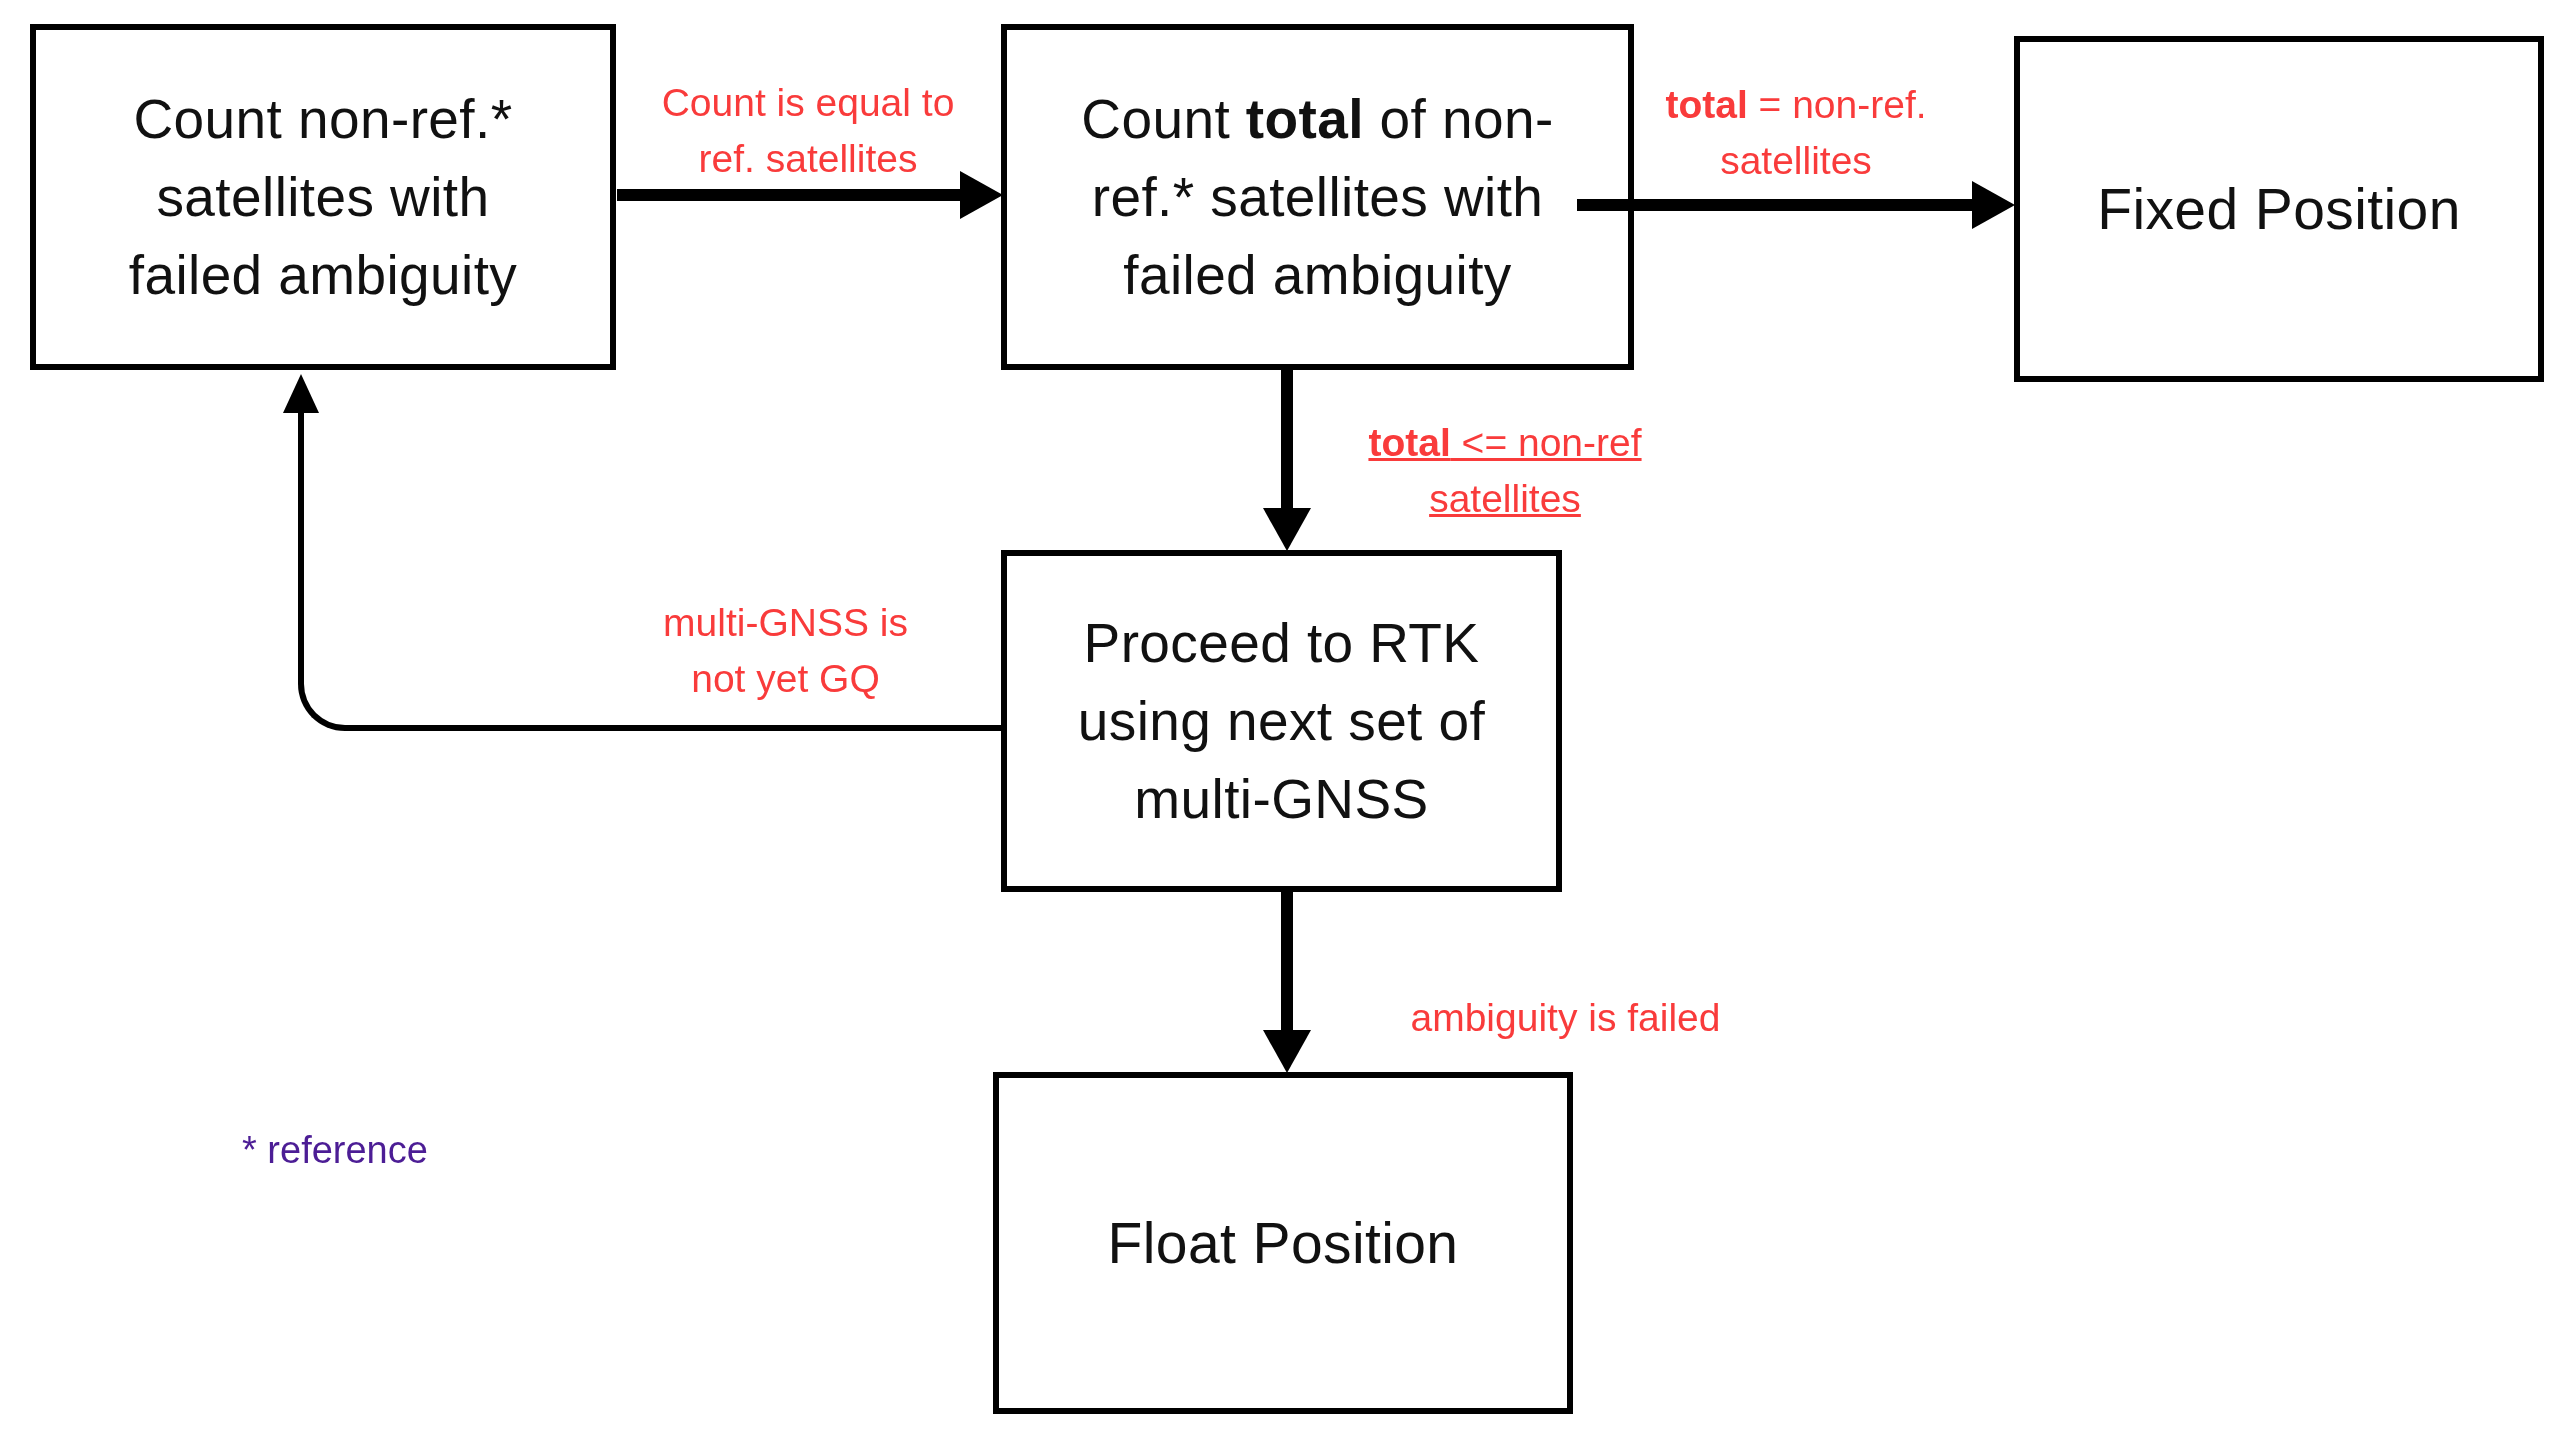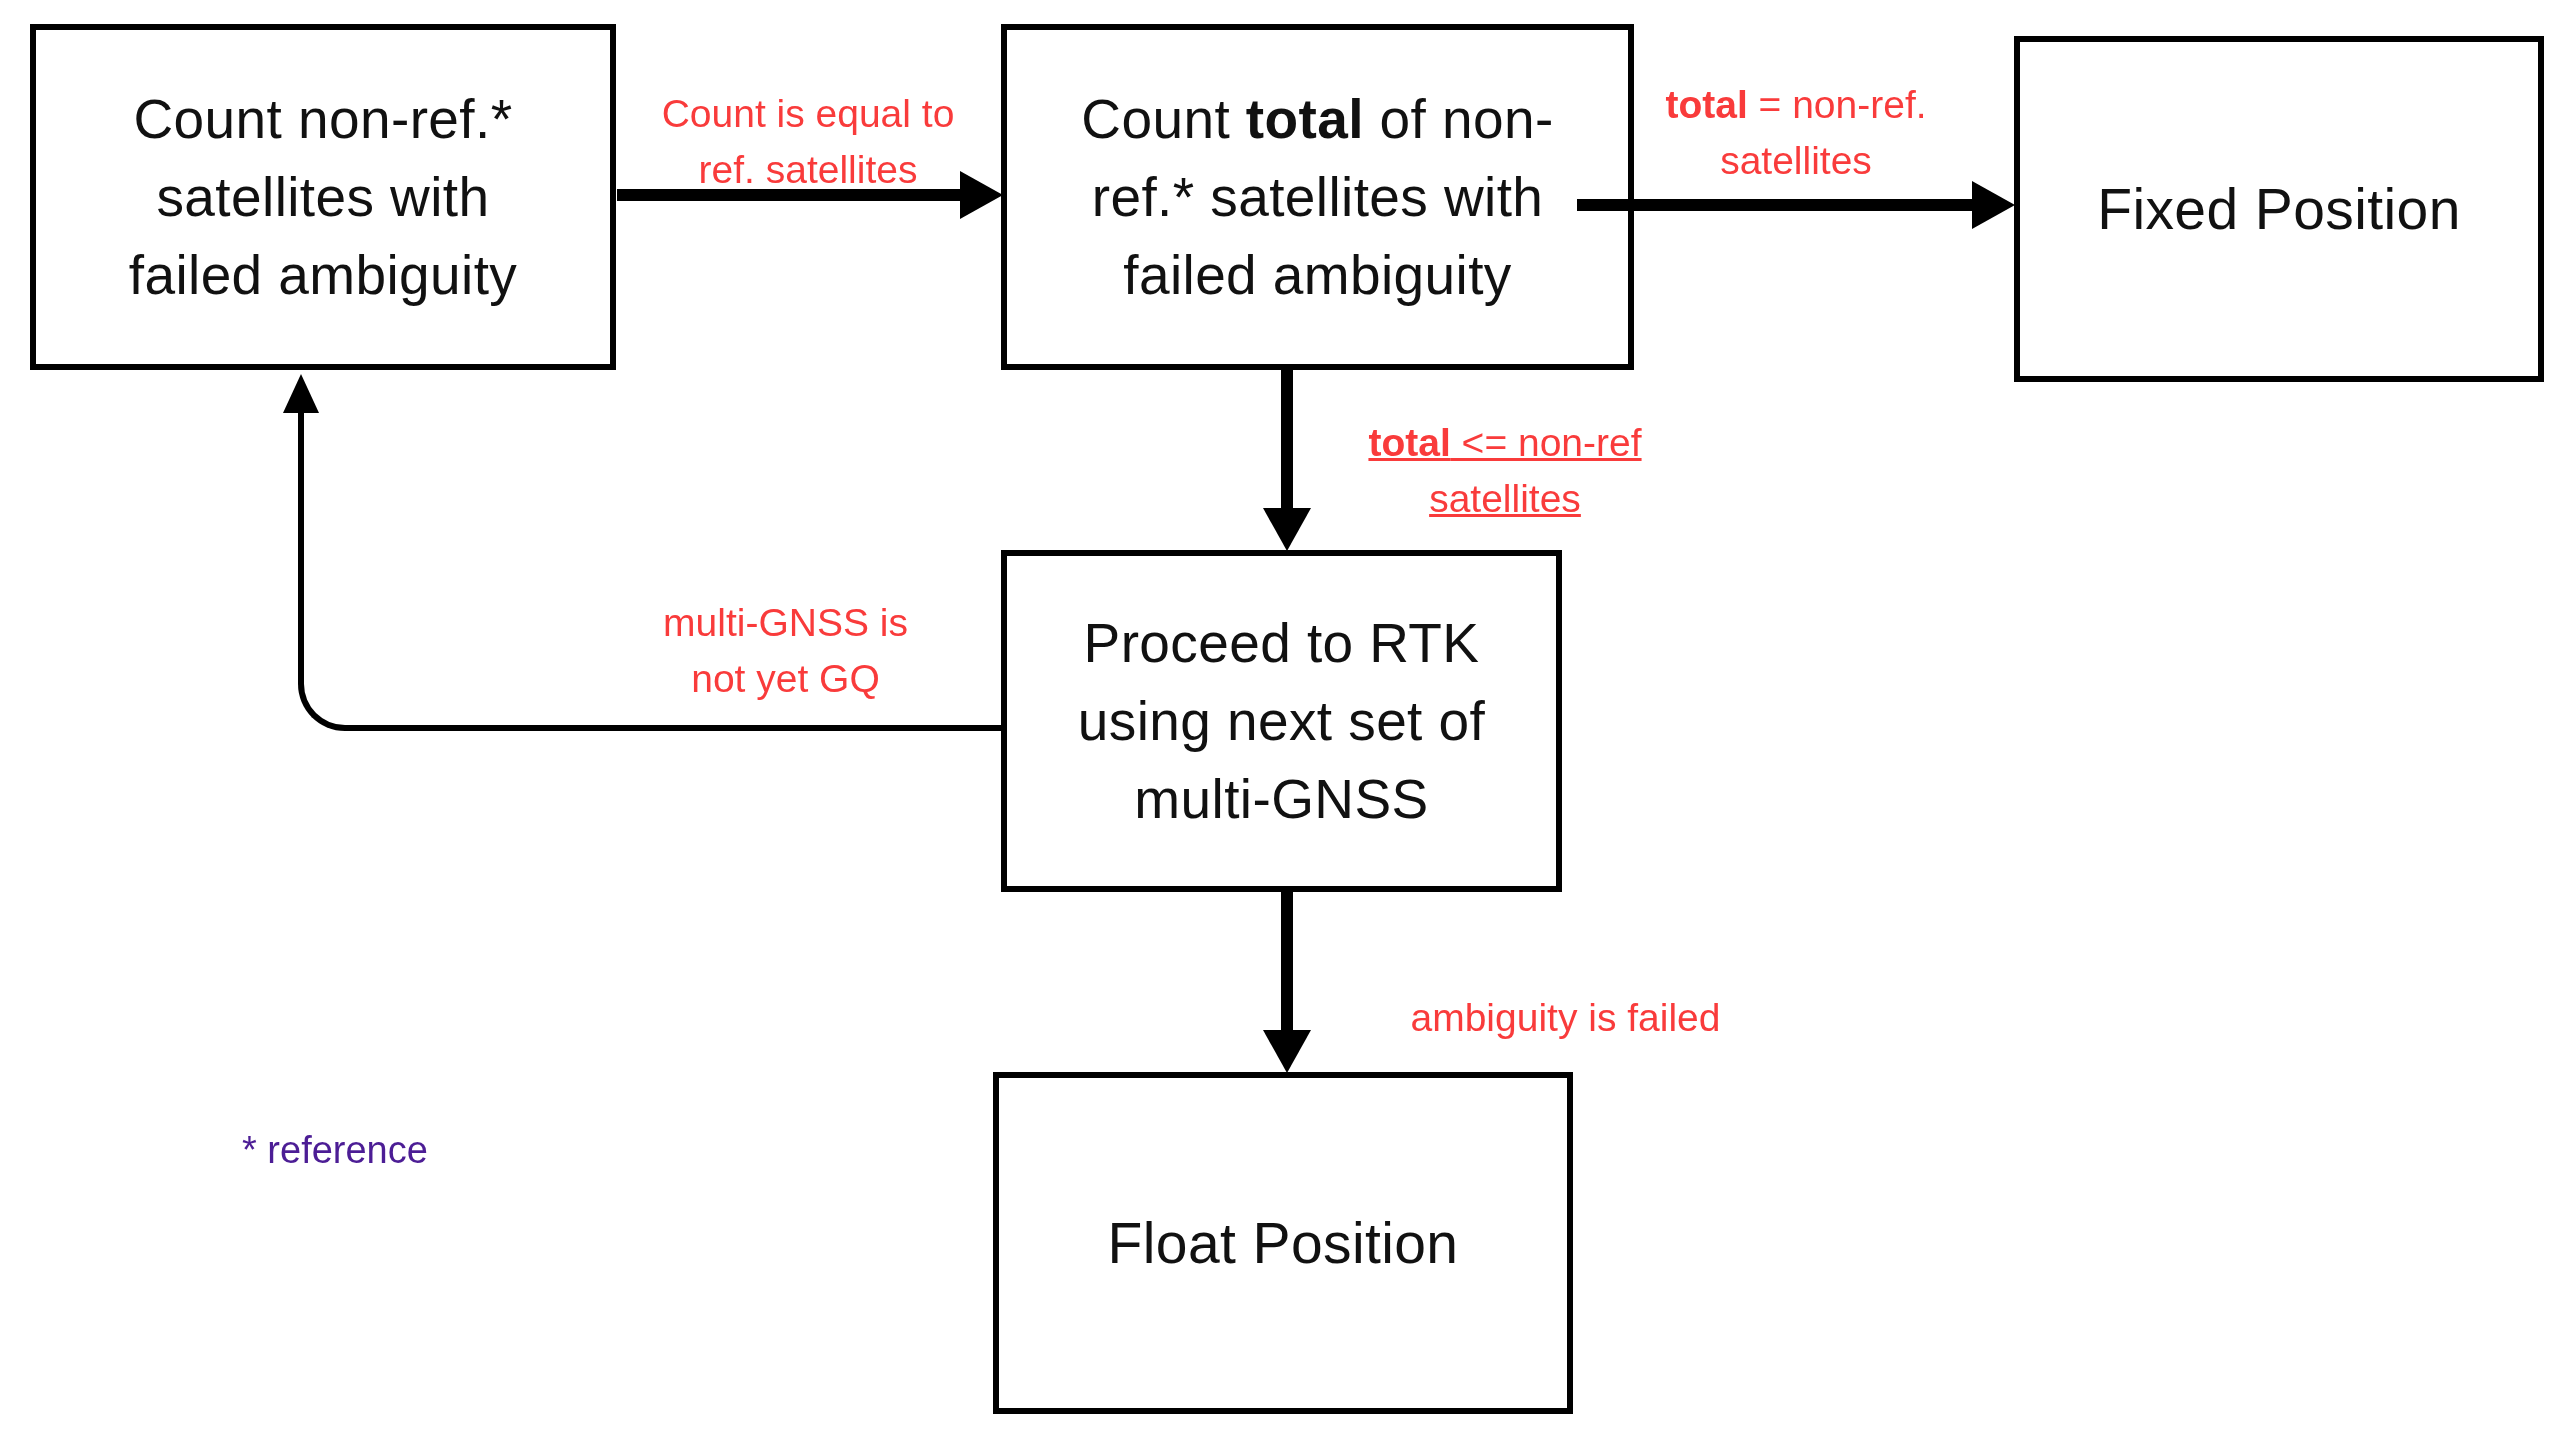--- a/index.html
+++ b/index.html
@@ -43,21 +43,21 @@
   .node-rtk          { left: 1001px; top: 550px;  width: 561px; height: 342px; }
   .node-float        { left: 993px; top: 1072px; width: 580px; height: 342px; }
 
   .edge-label {
     position: absolute;
     color: #f93b3b;
     font-size: 39px;
     line-height: 56px;
     text-align: center;
   }
-  .label-count-equal { left: 620px;  top: 75px;   width: 376px; margin-top: 11px; }
+  .label-count-equal { left: 620px;  top: 75px;   width: 376px; }
   .label-total-eq    { left: 1608px; top: 77px;   width: 376px; }
   .label-total-le    { left: 1317px; top: 415px;  width: 376px; text-decoration: underline; }
   .label-gq-failed   { left: 1326px; top: 934px; width: 479px; }
   .label-not-gq      { left: 599px;  top: 595px;  width: 373px; }
 
   .note {
     position: absolute;
     left: 242px; top: 1129px;
     color: #4c1d95;
     font-size: 38px;

